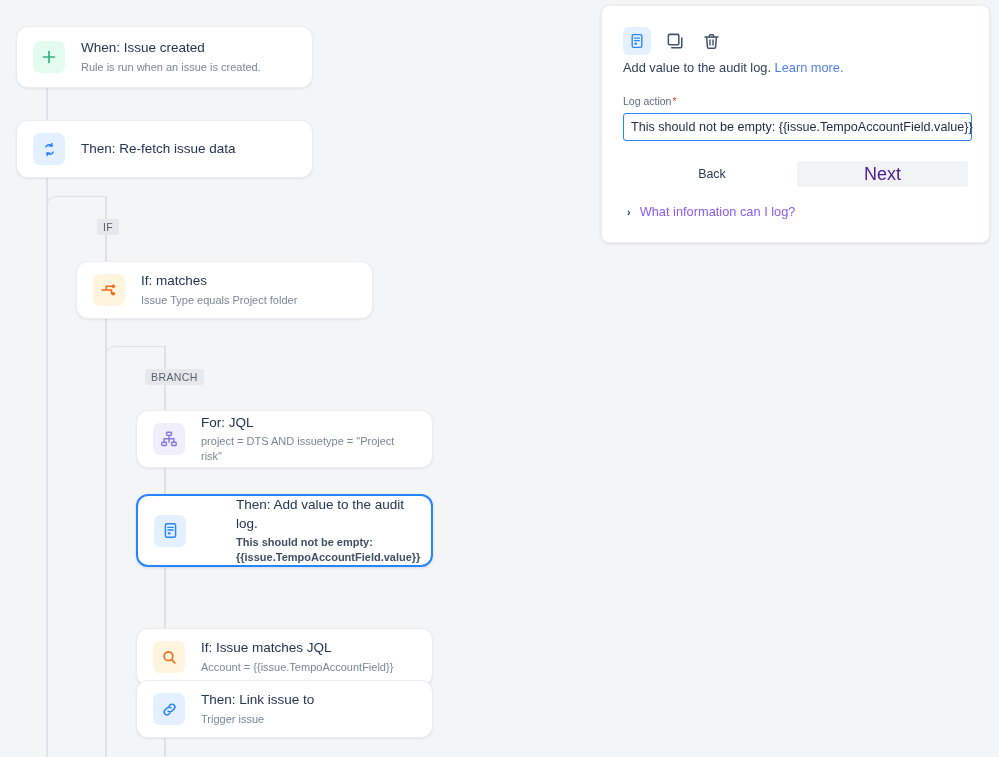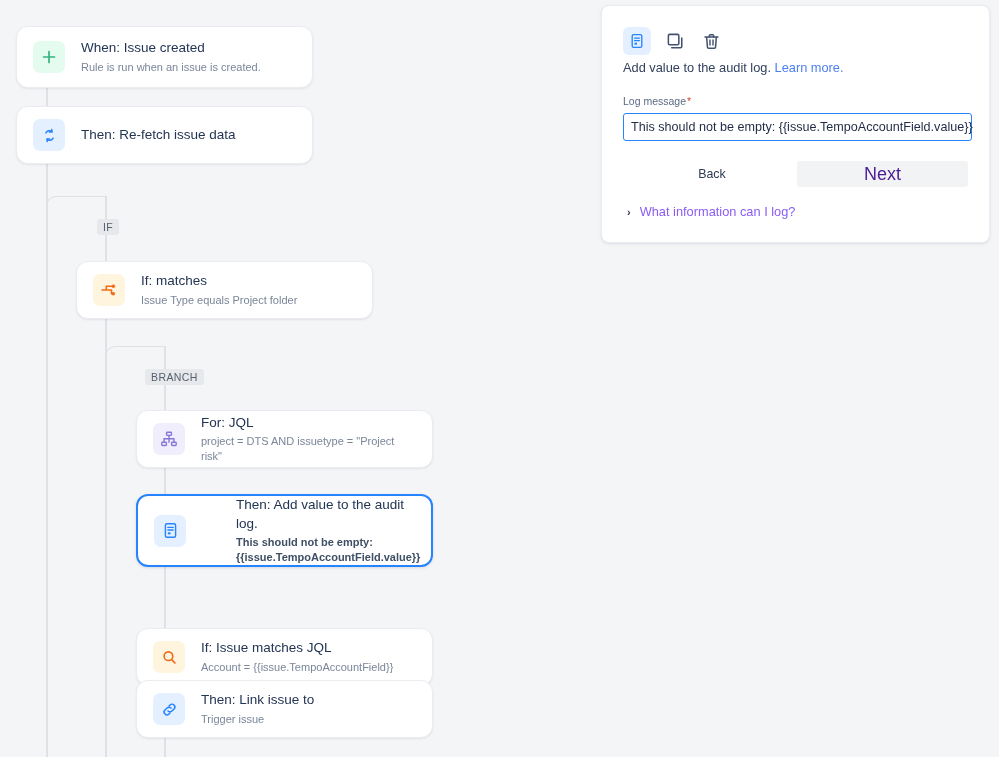--- a/index.html
+++ b/index.html
@@ -213,21 +213,21 @@
         <svg width="16" height="16" viewBox="0 0 16 16" aria-hidden="true">
           <path d="M8 2.6v10.8M2.6 8h10.8" stroke="#36b37e" stroke-width="1.7" stroke-linecap="round"></path>
         </svg>
       </div>
       <div class="node-text">
         <div class="node-title">When: Issue created</div>
         <div class="node-sub">Rule is run when an issue is created.</div>
       </div>
     </div>
 
-    <div class="node" style="left:16px; top:106px; width:297px; height:58px;">
+    <div class="node" style="left:16px; top:120px; width:297px; height:58px;">
       <div class="node-icon icon-blue">
         <svg width="17" height="17" viewBox="0 0 18 18" aria-hidden="true">
           <path d="M5.2 6.2a4.2 4.2 0 0 1 6.6-1.1" stroke="#2684ff" stroke-width="1.6" fill="none" stroke-linecap="round"></path>
           <path d="M11.4 2.6v2.6H8.9" stroke="#2684ff" stroke-width="1.6" fill="none" stroke-linecap="round" stroke-linejoin="round"></path>
           <path d="M12.8 11.8a4.2 4.2 0 0 1-6.6 1.1" stroke="#2684ff" stroke-width="1.6" fill="none" stroke-linecap="round"></path>
           <path d="M6.6 15.4v-2.6h2.5" stroke="#2684ff" stroke-width="1.6" fill="none" stroke-linecap="round" stroke-linejoin="round"></path>
         </svg>
       </div>
       <div class="node-text">
         <div class="node-title">Then: Re-fetch issue data</div>
@@ -333,21 +333,21 @@
         </div>
       </div>
     </div>
 
     <div class="panel-desc">
       <span>Add value to the audit log.</span>
       <a href="#">Learn more.</a>
     </div>
 
     <div class="field-label">
-      <span>Log message</span><span class="req">*</span>
+      <span>Log action</span><span class="req">*</span>
     </div>
 
     <div class="text-input">
       <span class="val">This should not be empty: {{issue.TempoAccountField.value}}</span>
       <span class="caret"></span>
     </div>
 
     <div class="btn-row">
       <div class="btn-back">Back</div>
       <div class="btn-next">Next</div>

